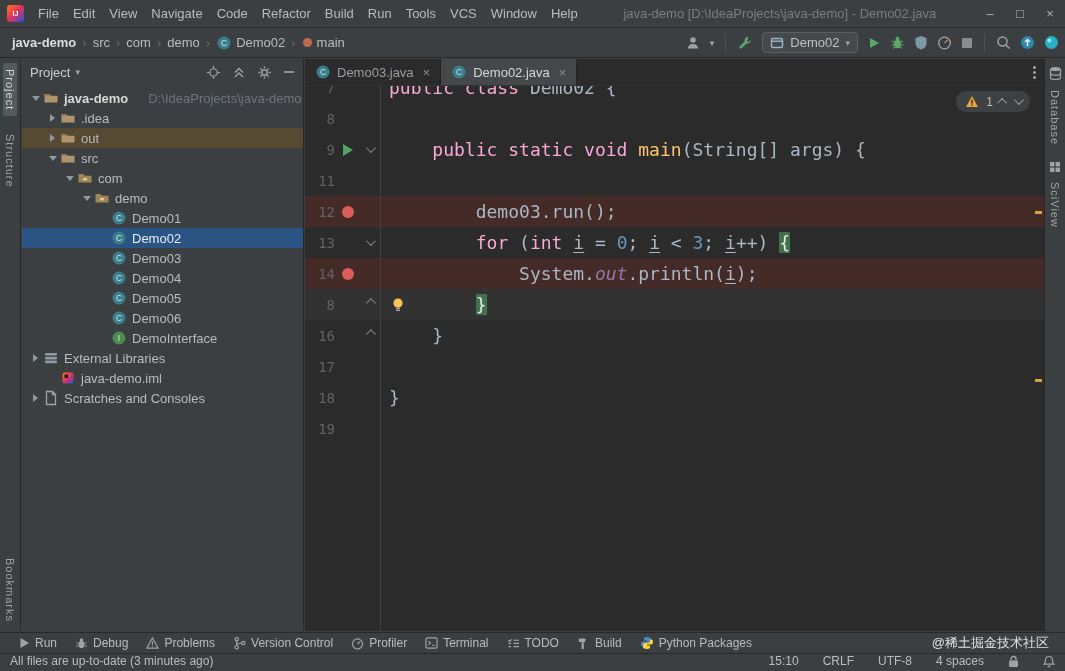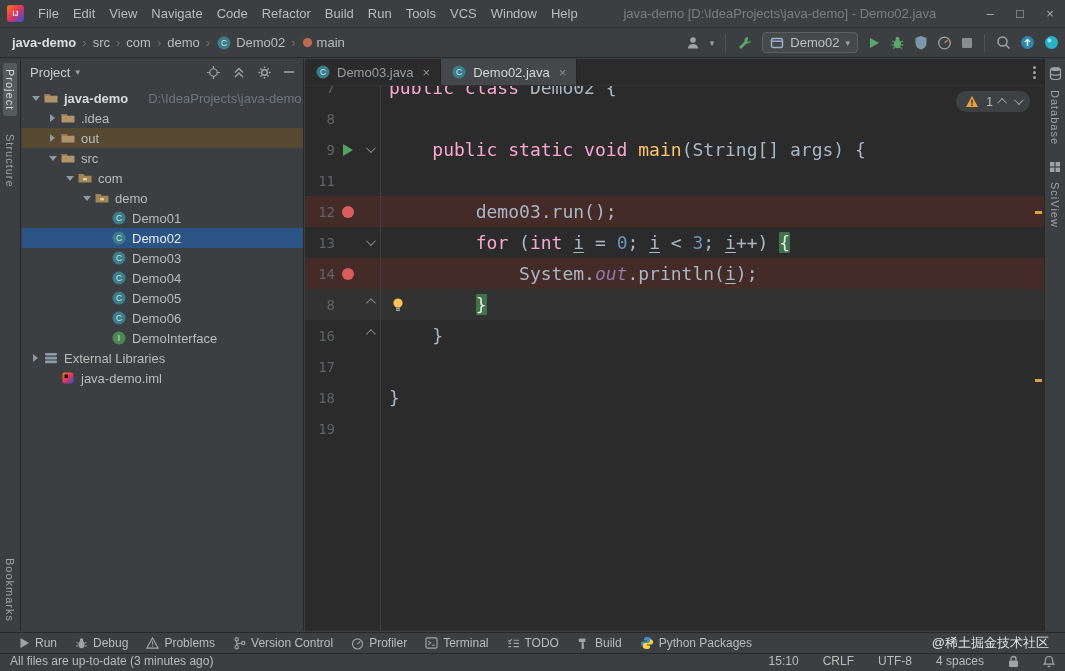--- a/index.html
+++ b/index.html
@@ -491,20 +491,32 @@
                   <stop offset=".5" stop-color="#e4335e"></stop>
                   <stop offset="1" stop-color="#2255d6"></stop>
                 </linearGradient>
               </defs>
               <rect x="2.5" y="2.5" width="11" height="11" rx="2" fill="url(#imlg)"></rect>
               <rect x="4.5" y="4.5" width="3.5" height="3.5" fill="#1c1c1c"></rect>
             </svg>
           </span>
           <span class="tree-label">java-demo.iml</span>
         </div>
+        <div class="tree-row" style="padding-left: 6px;">
+          <span class="chevbox">
+            <span class="chev right"></span>
+          </span>
+          <span class="icon">
+            <svg width="16" height="16" viewBox="0 0 16 16">
+              <path d="M3.5 1.5h6l3 3v10h-9z" fill="none" stroke="#9fa3a6" stroke-width="1.3"></path>
+              <path d="M9.5 1.5v3h3" fill="none" stroke="#9fa3a6" stroke-width="1.3"></path>
+            </svg>
+          </span>
+          <span class="tree-label">Scratches and Consoles</span>
+        </div>
       </div>
   </div>
 
   <div id="editor">
     <div id="tabbar">
       <div id="tab-list">
           <div class="tab">
             <span class="icon">
               <svg width="16" height="16" viewBox="0 0 16 16">
                 <circle cx="8" cy="8" r="6.5" fill="#3a7e8c"></circle>

